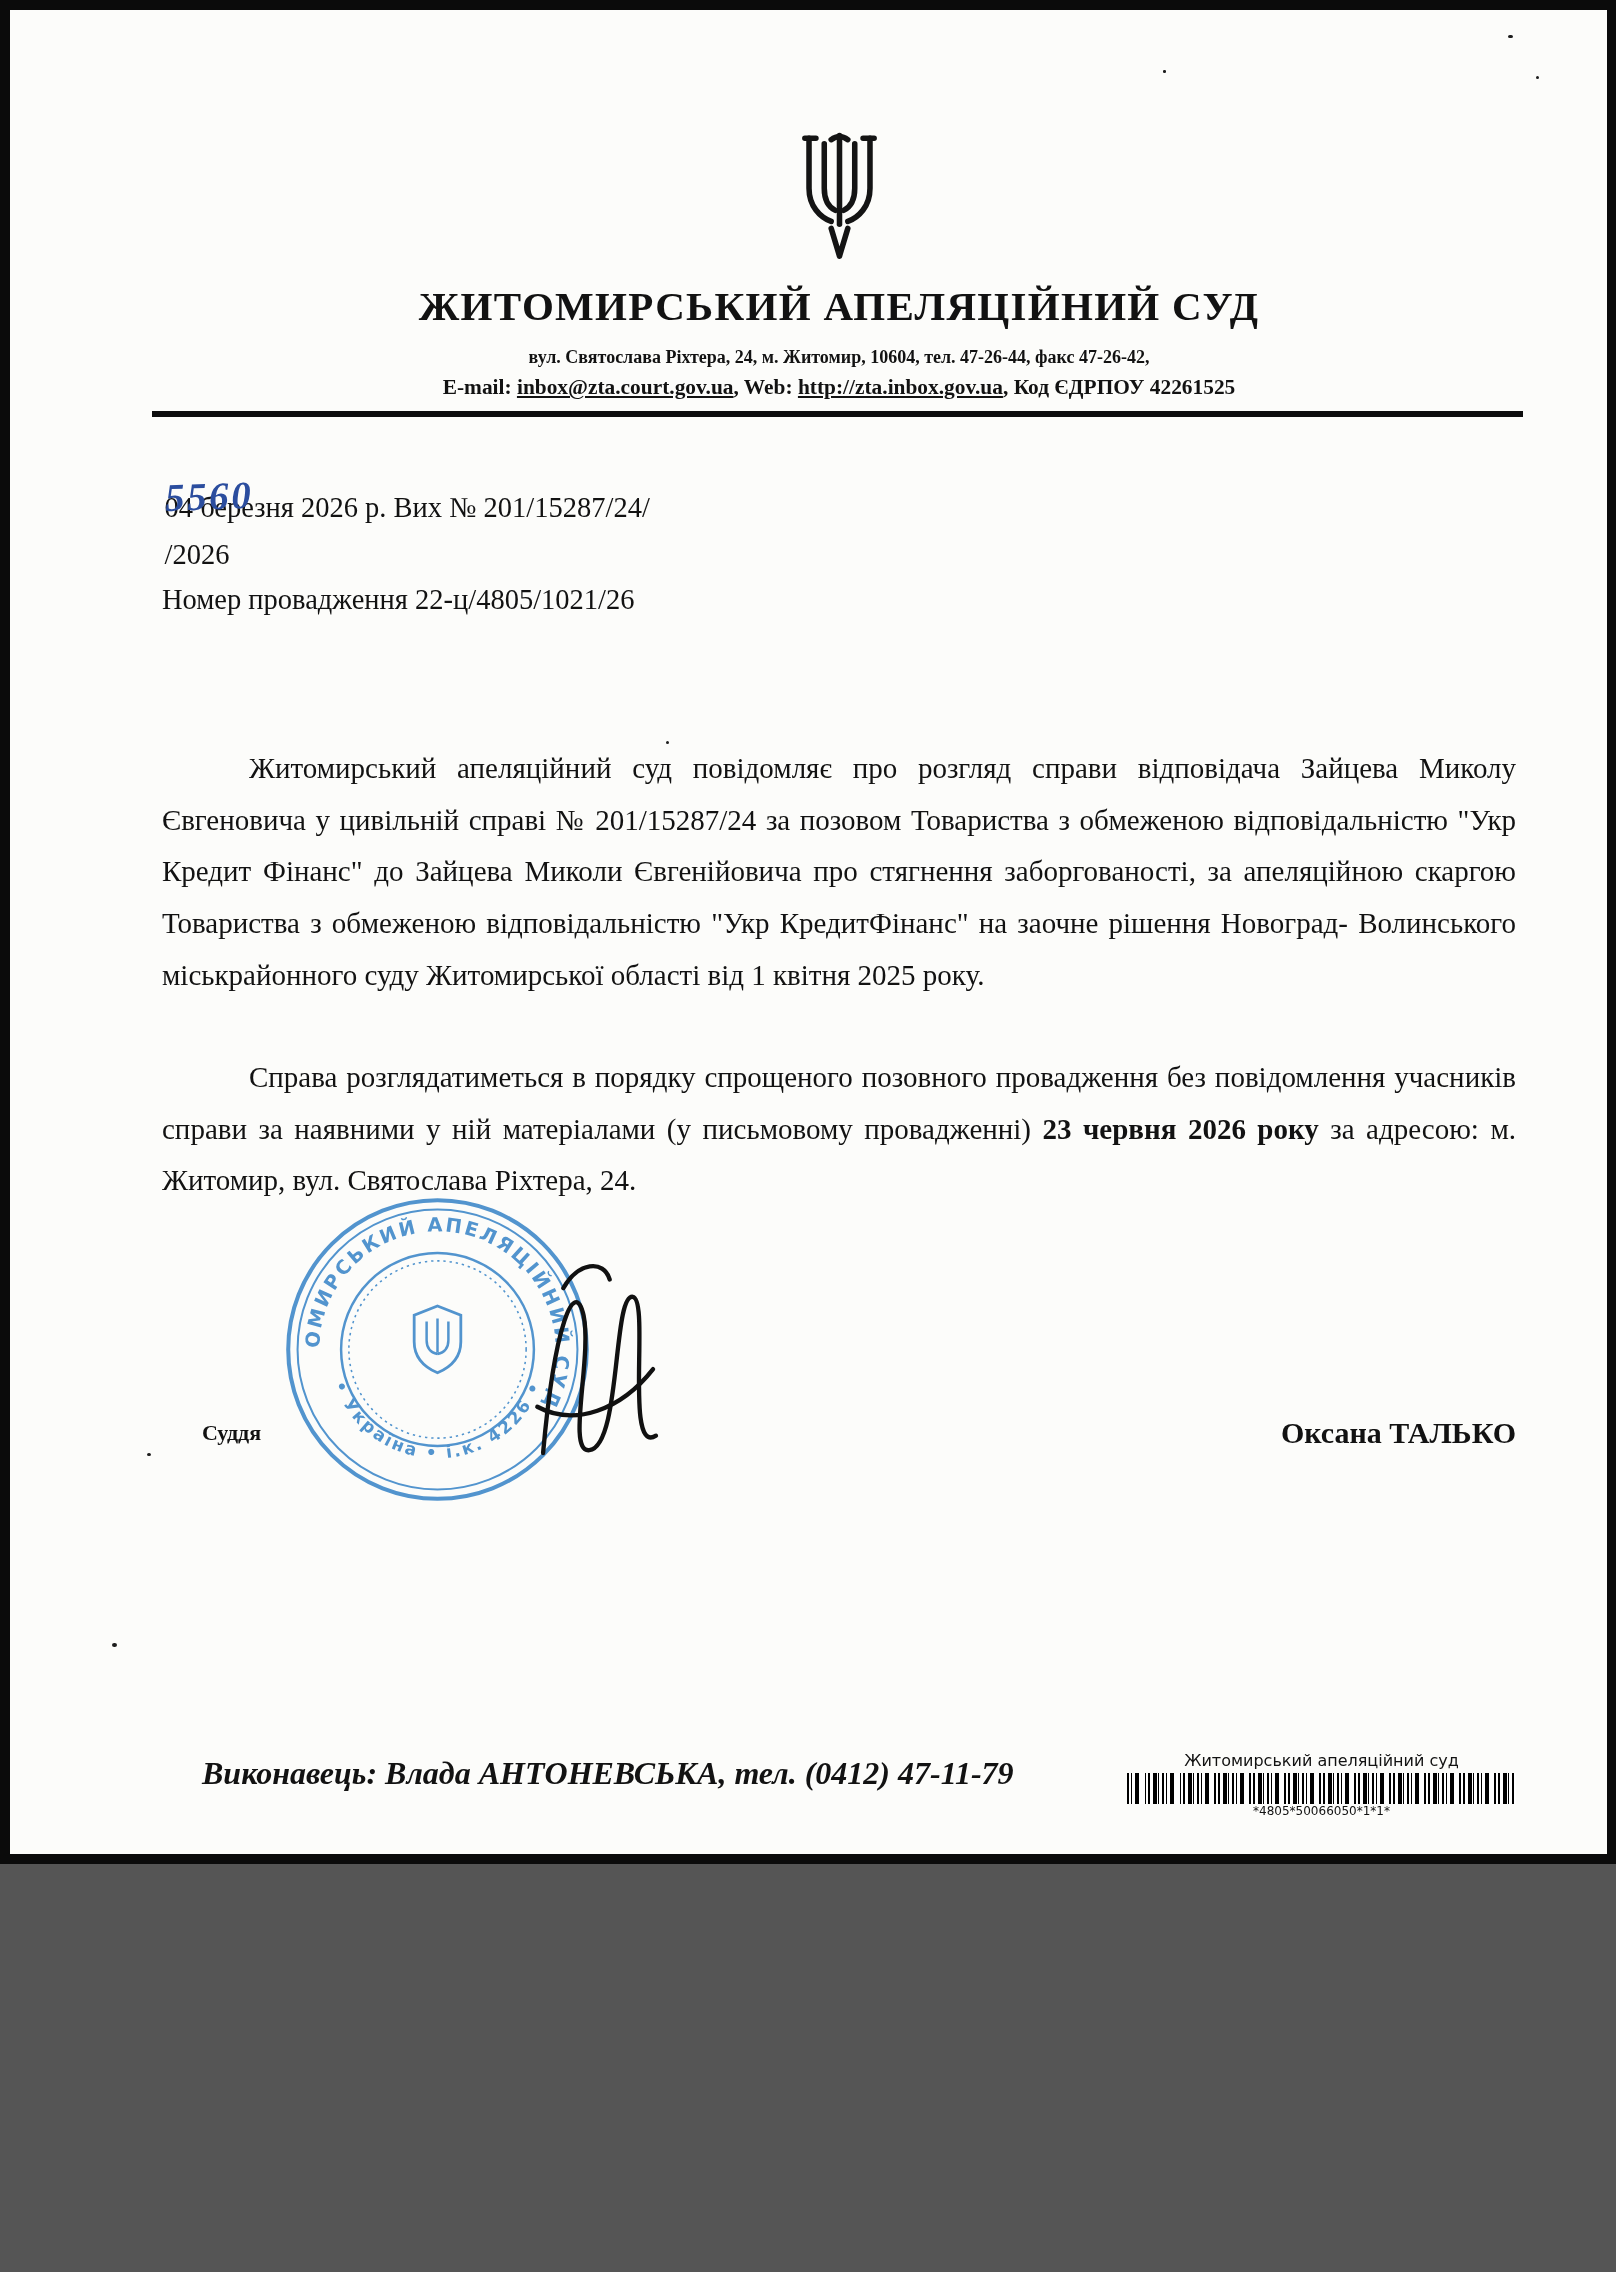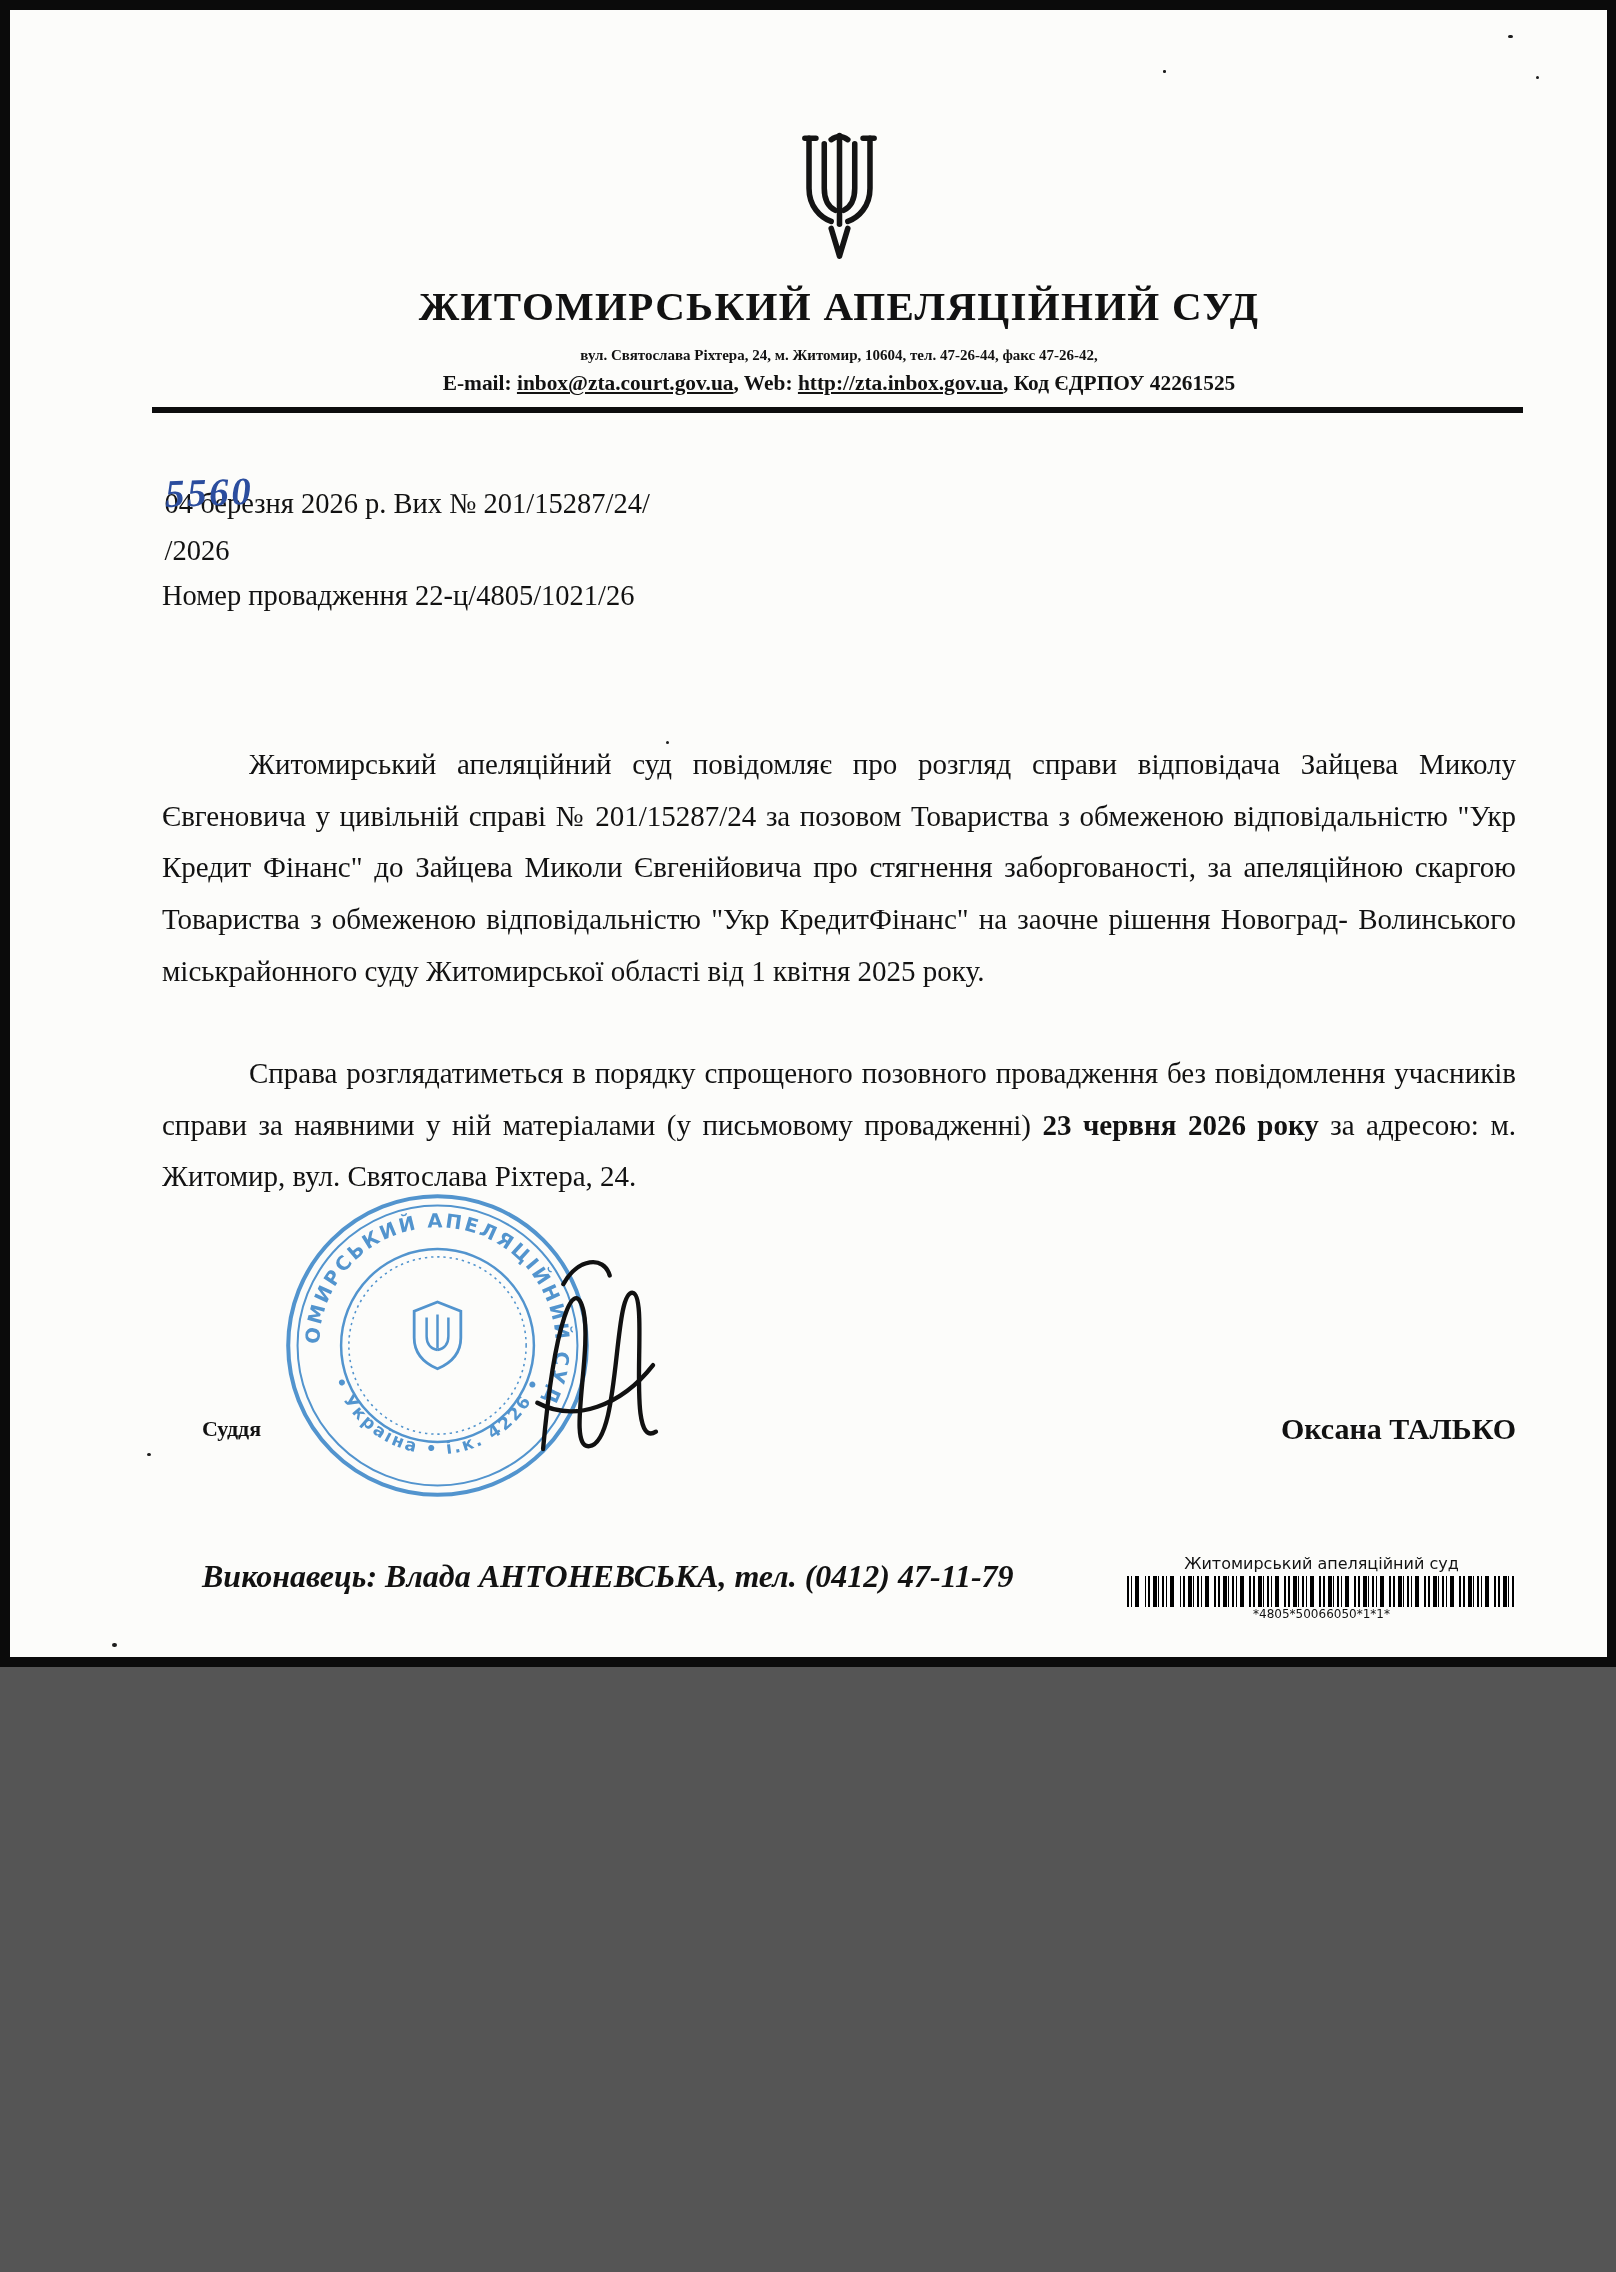--- a/index.html
+++ b/index.html
@@ -1,34 +1,34 @@
 <!DOCTYPE html>
 <html style="font-size:10.4px"><head>
 <meta charset="utf-8">
 <style>
   html,body{margin:0;padding:0;background:#555;}
   .scan{
     position:relative;
-    width:1617px;height:1667px;
+    width:1617px;height:1864px;
     box-sizing:border-box;
     background:#fcfcfa;
     border:10.4px solid #0b0b0b;
     overflow:hidden;
     font-family:"Liberation Serif", serif;
     color:#121212;
   }
   .page{position:relative;height:100%;box-sizing:border-box;padding:117px 91px 0 152px;}
   
   .letterhead{text-align:center;}
   .emblem{display:inline-block;}
   h1.court{
     margin:14.3px 0 0 0;
     font-size:41px;font-weight:bold;letter-spacing:1.3px;
   }
-  .addr{margin-top:17px;font-size:15px;font-weight:bold;}
+  .addr{margin-top:17px;font-size:18px;font-weight:bold;}
   .contacts{margin-top:6.5px;font-size:21.4px;font-weight:bold;}
   .contacts .u{text-decoration:underline;}
   .rule{margin-top:11.7px;margin-left:-9.7px;margin-right:-6.5px;height:5.8px;background:#0d0d0d;}
   
   .refblock{margin-top:68px;font-size:28.5px;line-height:1.6;}
   .refline{display:flex;align-items:baseline;flex-direction:column;}
   .blank{
     flex:1;position:relative;border-bottom:1.9px solid #1a1a1a;
     margin:0 2.6px;text-align:center;height:39px;
   }

